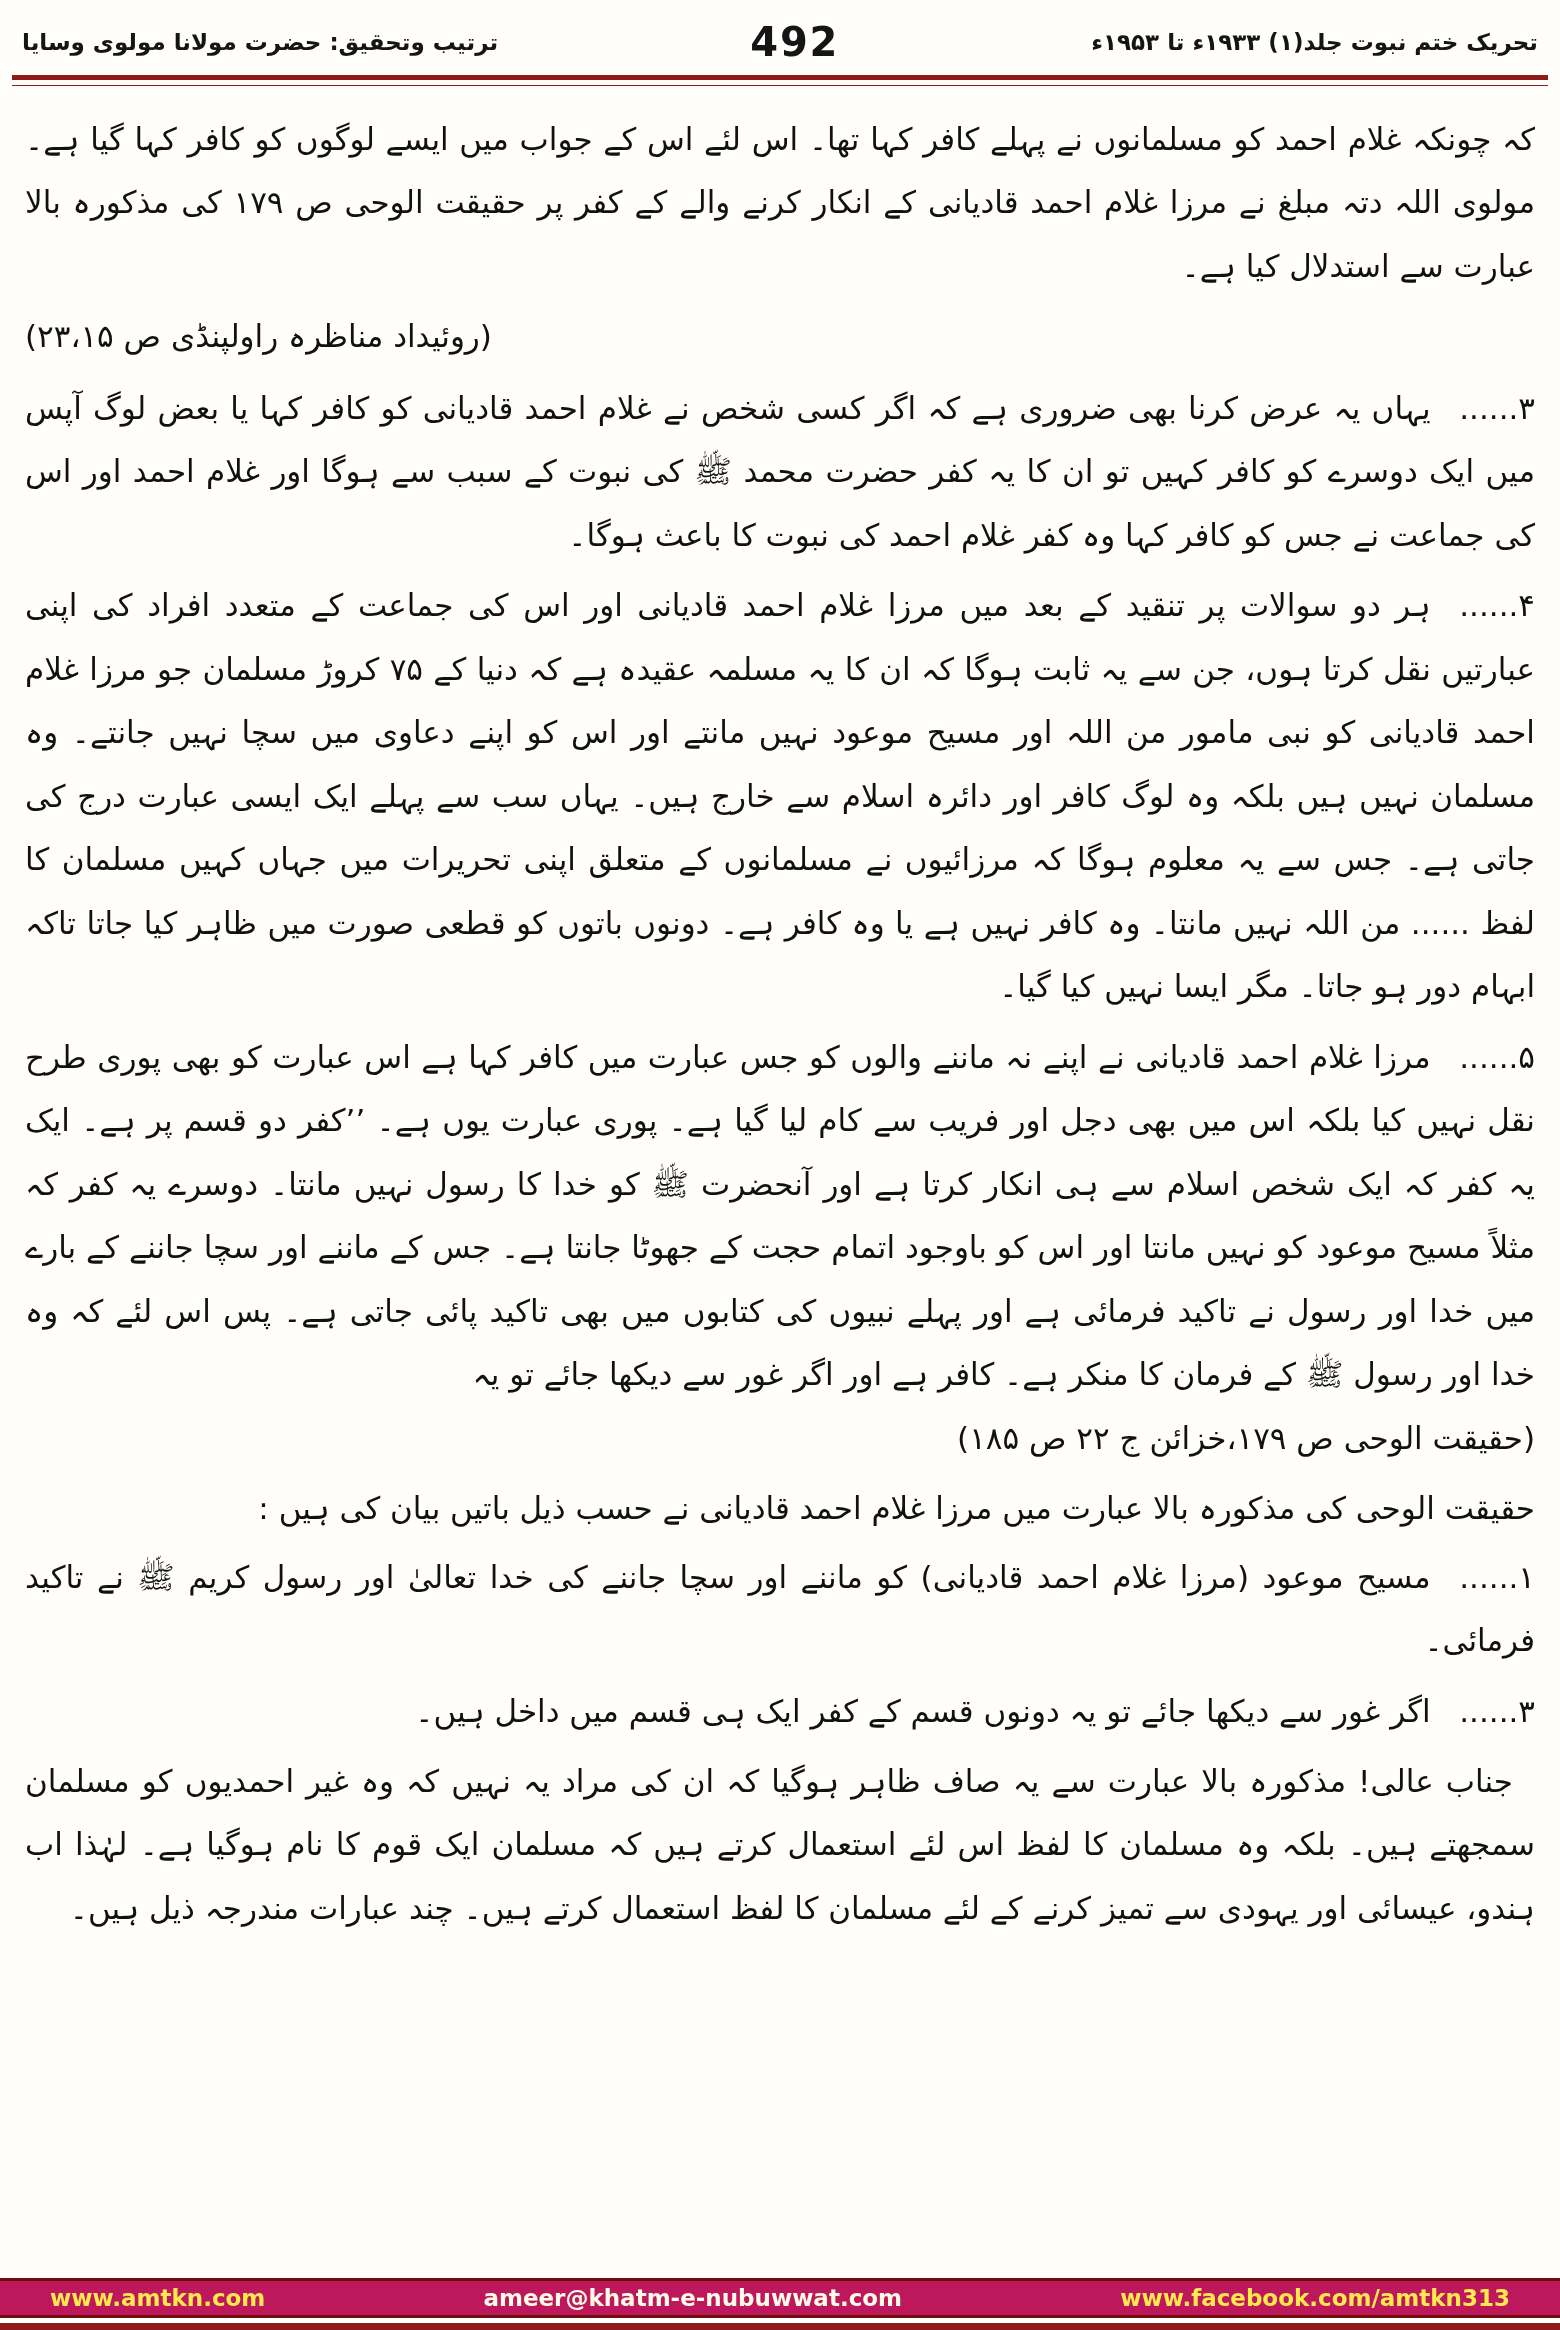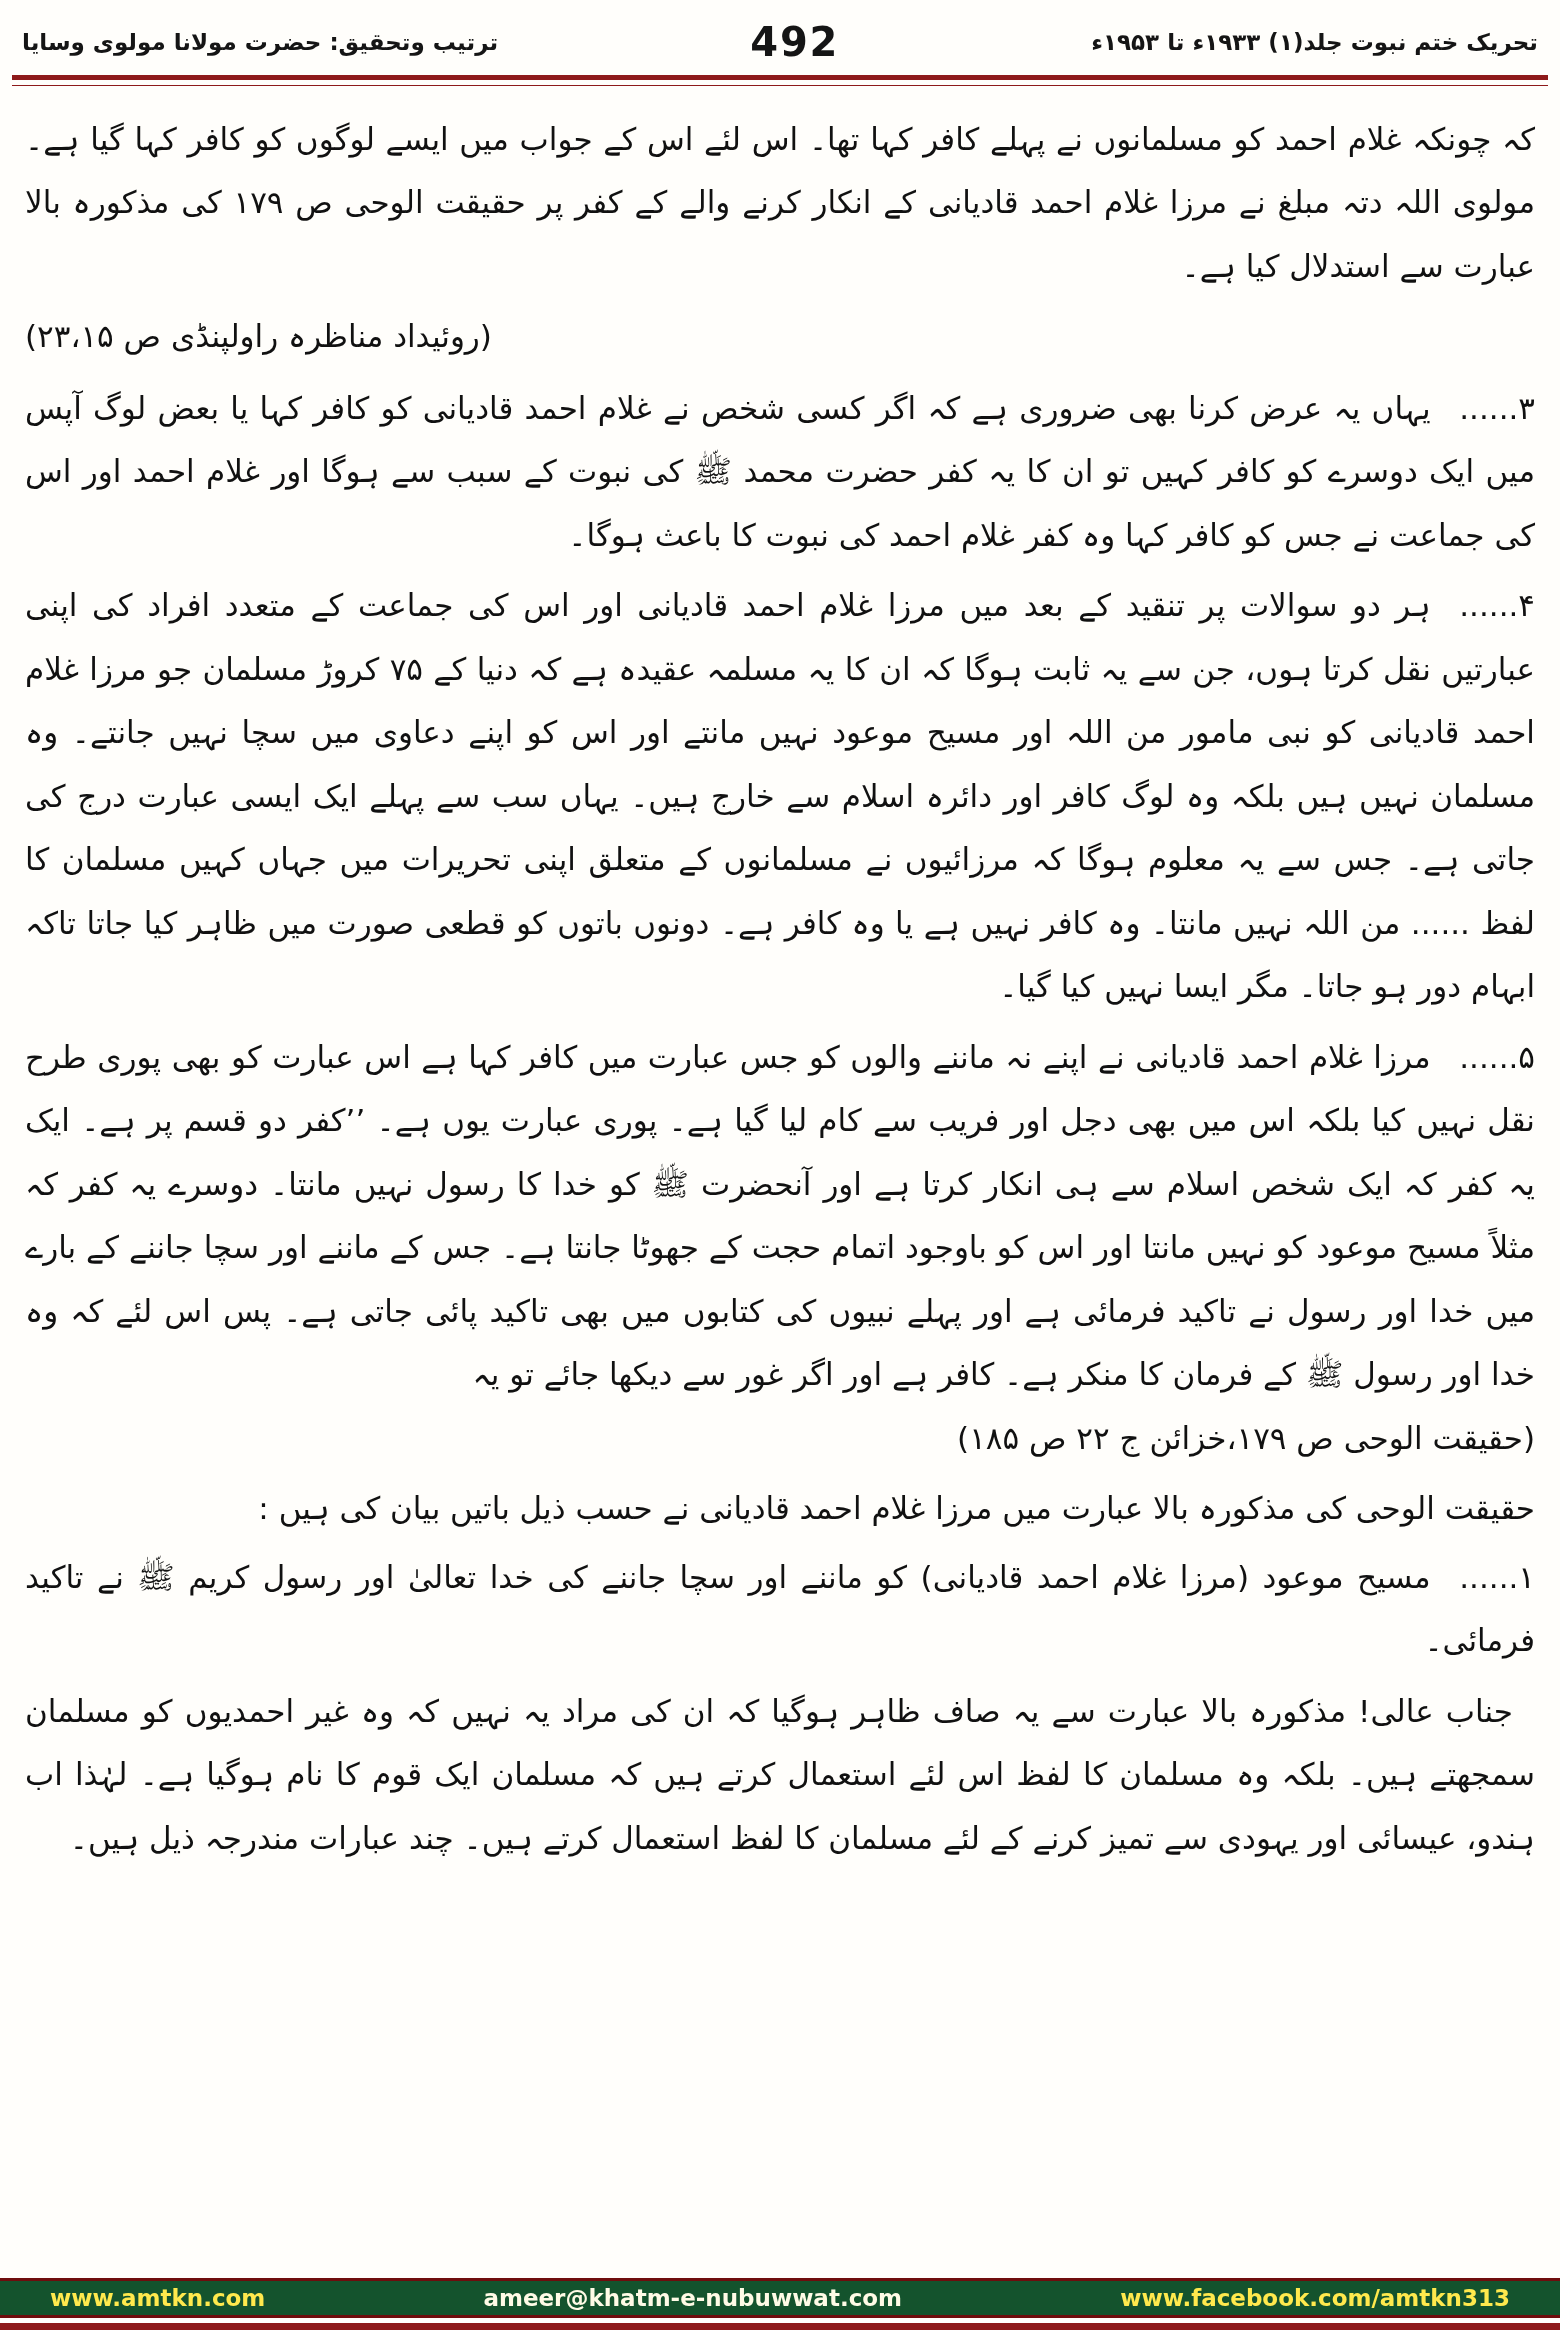--- a/index.html
+++ b/index.html
@@ -55,21 +55,21 @@
     direction:rtl;
     margin-bottom:6.7px;
   }
   .intro-line { margin:3.4px 0 5px 0; }
   .closing { text-indent:22px; margin-top:5px; }
   
   .footer-bar {
     position:absolute;
     left:0; right:0; bottom:11.8px;
     height:40px;
-    background:#14532d;
+    background:#be185d;
     border-top:3.4px solid #6f0d0d;
     border-bottom:3.4px solid #6f0d0d;
     display:flex;
     direction:ltr;
     justify-content:space-between;
     align-items:center;
     padding:0 50px;
   }
   .footer-bar .flink {
     font-size:23px;
@@ -119,20 +119,23 @@
       <span>(حقیقت الوحی ص ۱۷۹،خزائن ج ۲۲ ص ۱۸۵)</span>
     </div>
 
     <div class="intro-line">حقیقت الوحی کی مذکورہ بالا عبارت میں مرزا غلام احمد قادیانی نے حسب ذیل باتیں بیان کی ہیں :</div>
 
     <div class="para">
       <span class="marker">۱......</span><span>مسیح موعود (مرزا غلام احمد قادیانی) کو ماننے اور سچا جاننے کی خدا تعالیٰ اور رسول کریم ﷺ نے تاکید فرمائی۔</span>
     </div>
 
 
+    <div class="para">
+      <span class="marker">۳......</span><span>اگر غور سے دیکھا جائے تو یہ دونوں قسم کے کفر ایک ہی قسم میں داخل ہیں۔</span>
+    </div>
 
     <div class="closing">جناب عالی! مذکورہ بالا عبارت سے یہ صاف ظاہر ہوگیا کہ ان کی مراد یہ نہیں کہ وہ غیر احمدیوں کو مسلمان سمجھتے ہیں۔ بلکہ وہ مسلمان کا لفظ اس لئے استعمال کرتے ہیں کہ مسلمان ایک قوم کا نام ہوگیا ہے۔ لہٰذا اب ہندو، عیسائی اور یہودی سے تمیز کرنے کے لئے مسلمان کا لفظ استعمال کرتے ہیں۔ چند عبارات مندرجہ ذیل ہیں۔</div>
 
   </div>
 
   <div class="footer-bar">
     <span class="flink">www.amtkn.com</span>
     <span class="flink center">ameer@khatm-e-nubuwwat.com</span>
     <span class="flink">www.facebook.com/amtkn313</span>
   </div>

